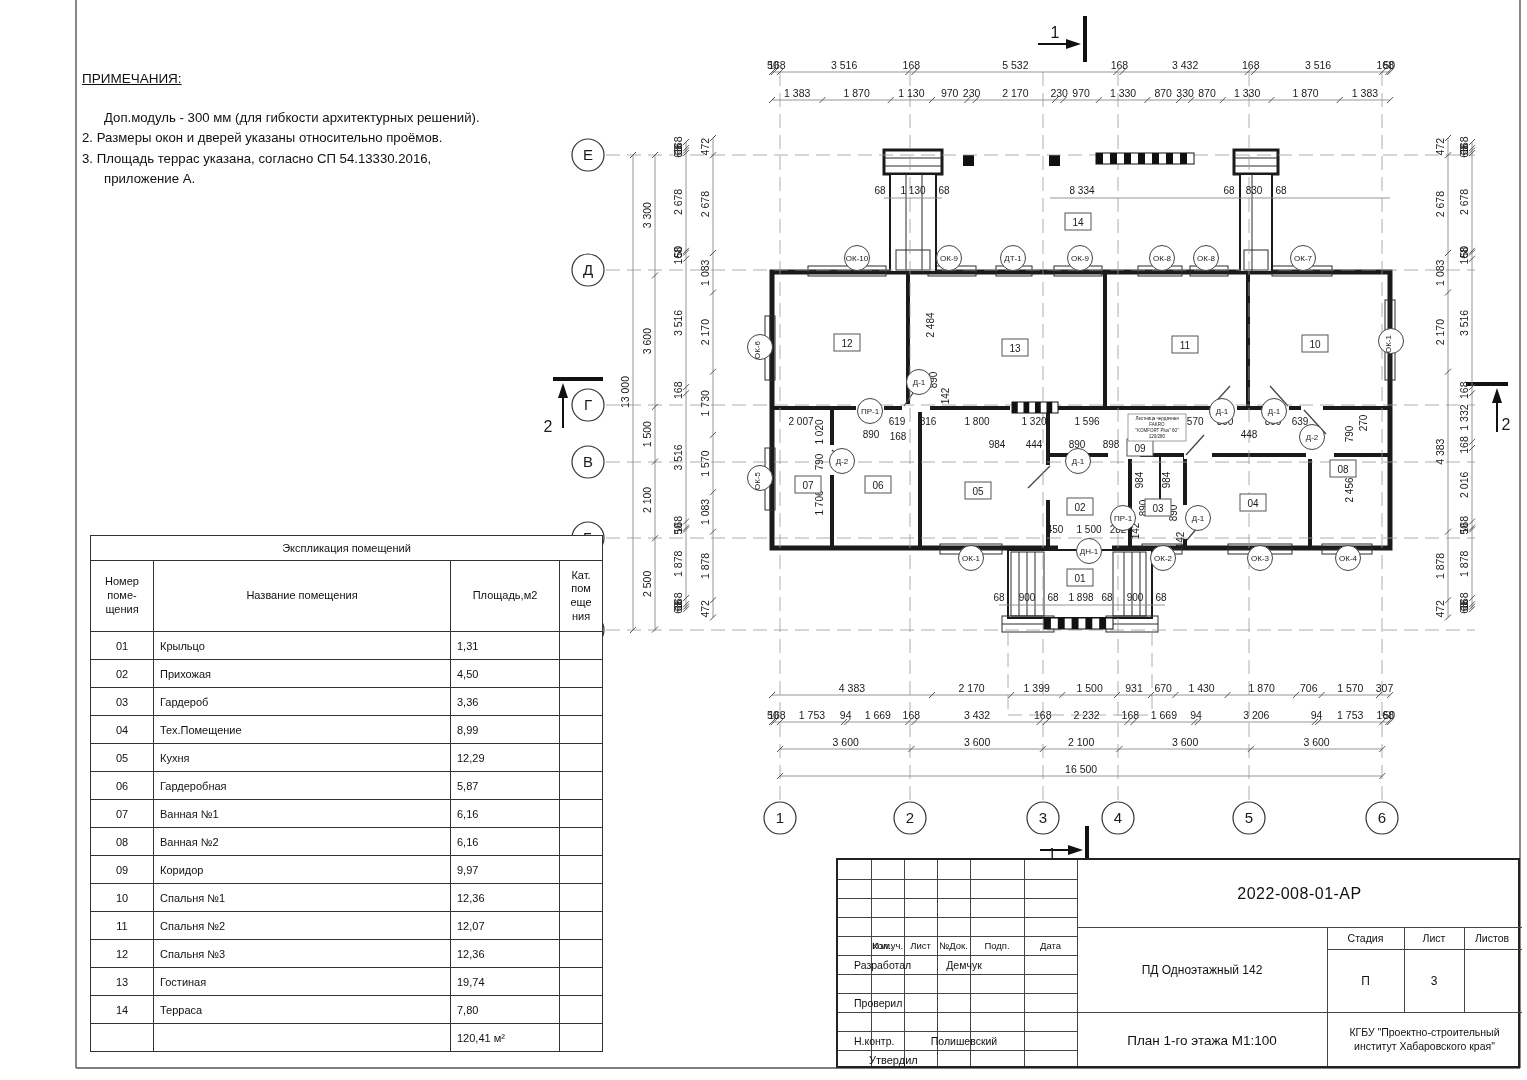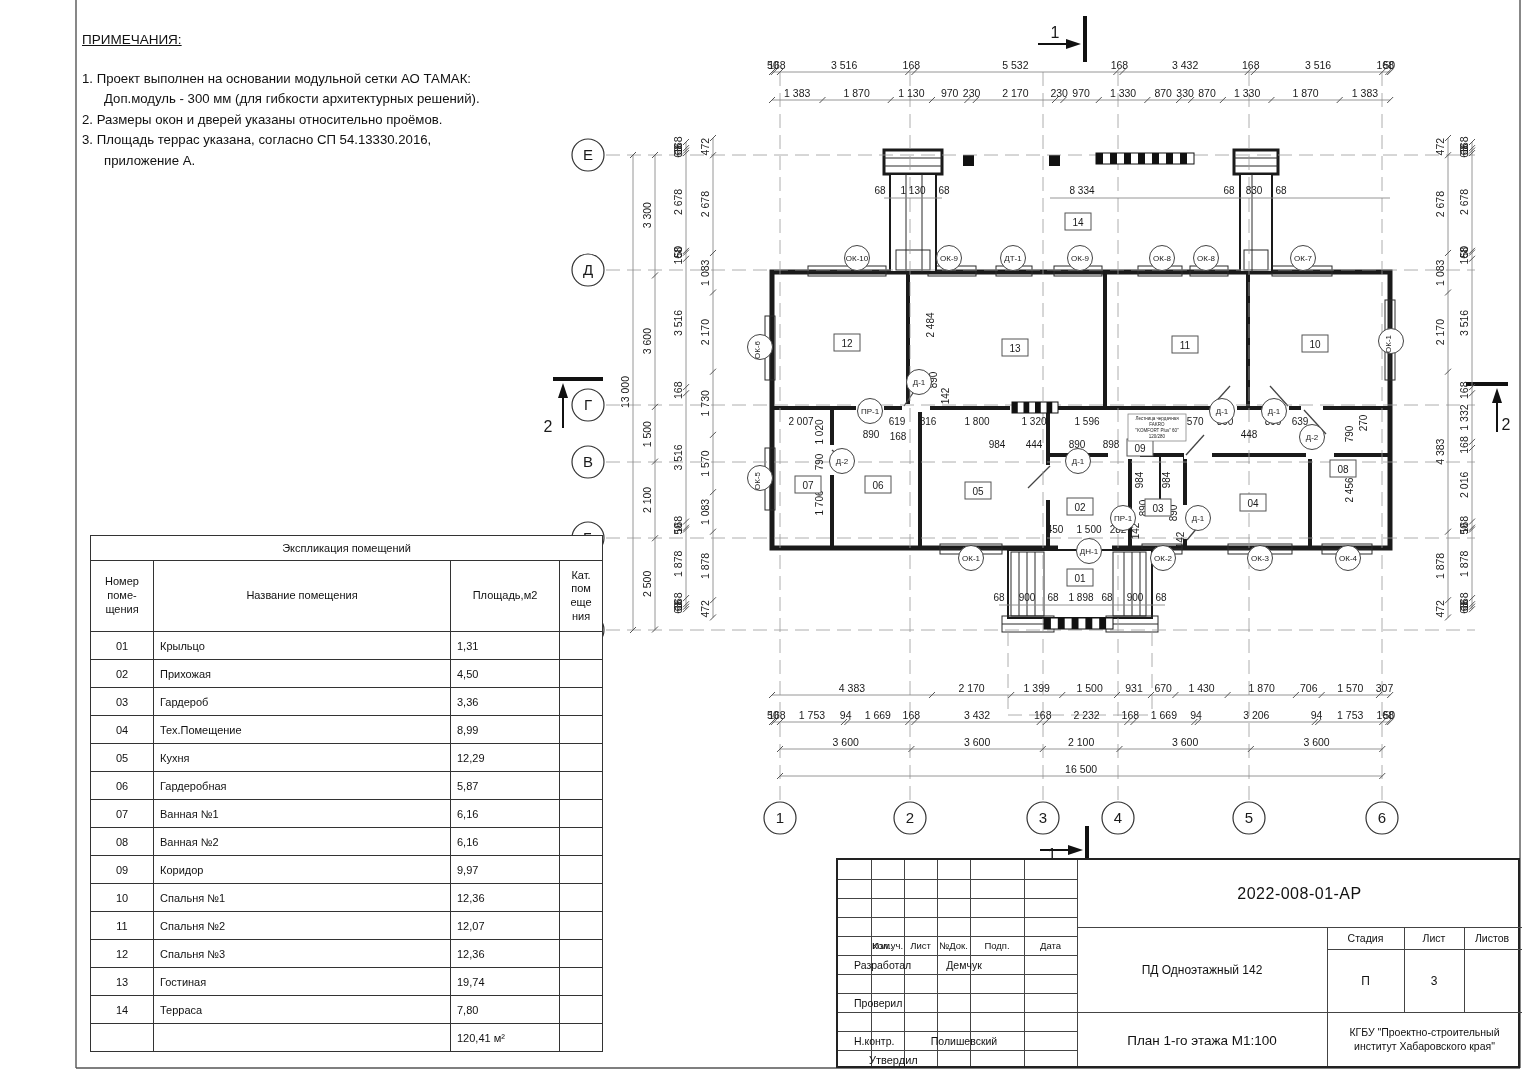--- a/index.html
+++ b/index.html
@@ -14,21 +14,21 @@
   .wall2{stroke:#1a1a1a;stroke-width:2;fill:#fff;}
   .thin{stroke:#2a2a2a;stroke-width:1;fill:none;}
   .white{fill:#fff;stroke:none;}
   .leaf{stroke:#444;stroke-width:1.3;}
   .gridline{stroke:#9a9a9a;stroke-width:.8;stroke-dasharray:14 7;fill:none;}
   .frame{stroke:#555;stroke-width:1.4;}
   .flag{fill:#111;}
   .flagline{stroke:#111;stroke-width:2;}
   
   .notes{position:absolute;left:82px;top:30px;width:480px;font-size:13.2px;line-height:1.55;}
-  .notes-title{text-decoration:underline;margin-bottom:18px;font-size:13.5px;}
+  .notes-title{text-decoration:underline;margin-bottom:18px;font-size:13.5px;margin-top:39px;}
   .note-line{white-space:nowrap;}
   .note-line.ind{padding-left:22px;}
   
   .exp{position:absolute;left:75px;top:535px;border-collapse:collapse;table-layout:fixed;font-size:11px;margin-left:15px;}
   .exp td{border:1.5px solid #333;padding:0 6px;vertical-align:middle;background:#fff;}
   .exp .tt{text-align:center;height:24px;}
   .exp .hd{text-align:center;height:70px;white-space:pre-line;line-height:1.25;}
   .exp .r{height:27px;}
   .exp .cnum{width:50px;text-align:center;}
   .exp .cname{width:284px;}
@@ -672,21 +672,20 @@
         <text x="1055" y="38" font-size="16" text-anchor="middle">1</text>
         <text x="1052" y="860" font-size="16" text-anchor="middle">1</text>
         <text x="548" y="432" font-size="16" text-anchor="middle">2</text>
         <text x="1506" y="430" font-size="16" text-anchor="middle">2</text>
       </g>
   </svg>
 
   <div class="notes">
     <div class="notes-title">ПРИМЕЧАНИЯ:</div>
     <div id="notes-lines">
-        <div class="note-line">1.  Проект выполнен на основании модульной сетки АО ТАМАК:</div>
         <div class="note-line ind">Доп.модуль - 300 мм (для гибкости архитектурных решений).</div>
         <div class="note-line">2. Размеры окон и дверей указаны относительно проёмов.</div>
         <div class="note-line">3. Площадь террас указана, согласно СП 54.13330.2016,</div>
         <div class="note-line ind">приложение А.</div>
       </div>
   </div>
 
   <table class="exp">
     <tbody id="table-body">
       <tr>

